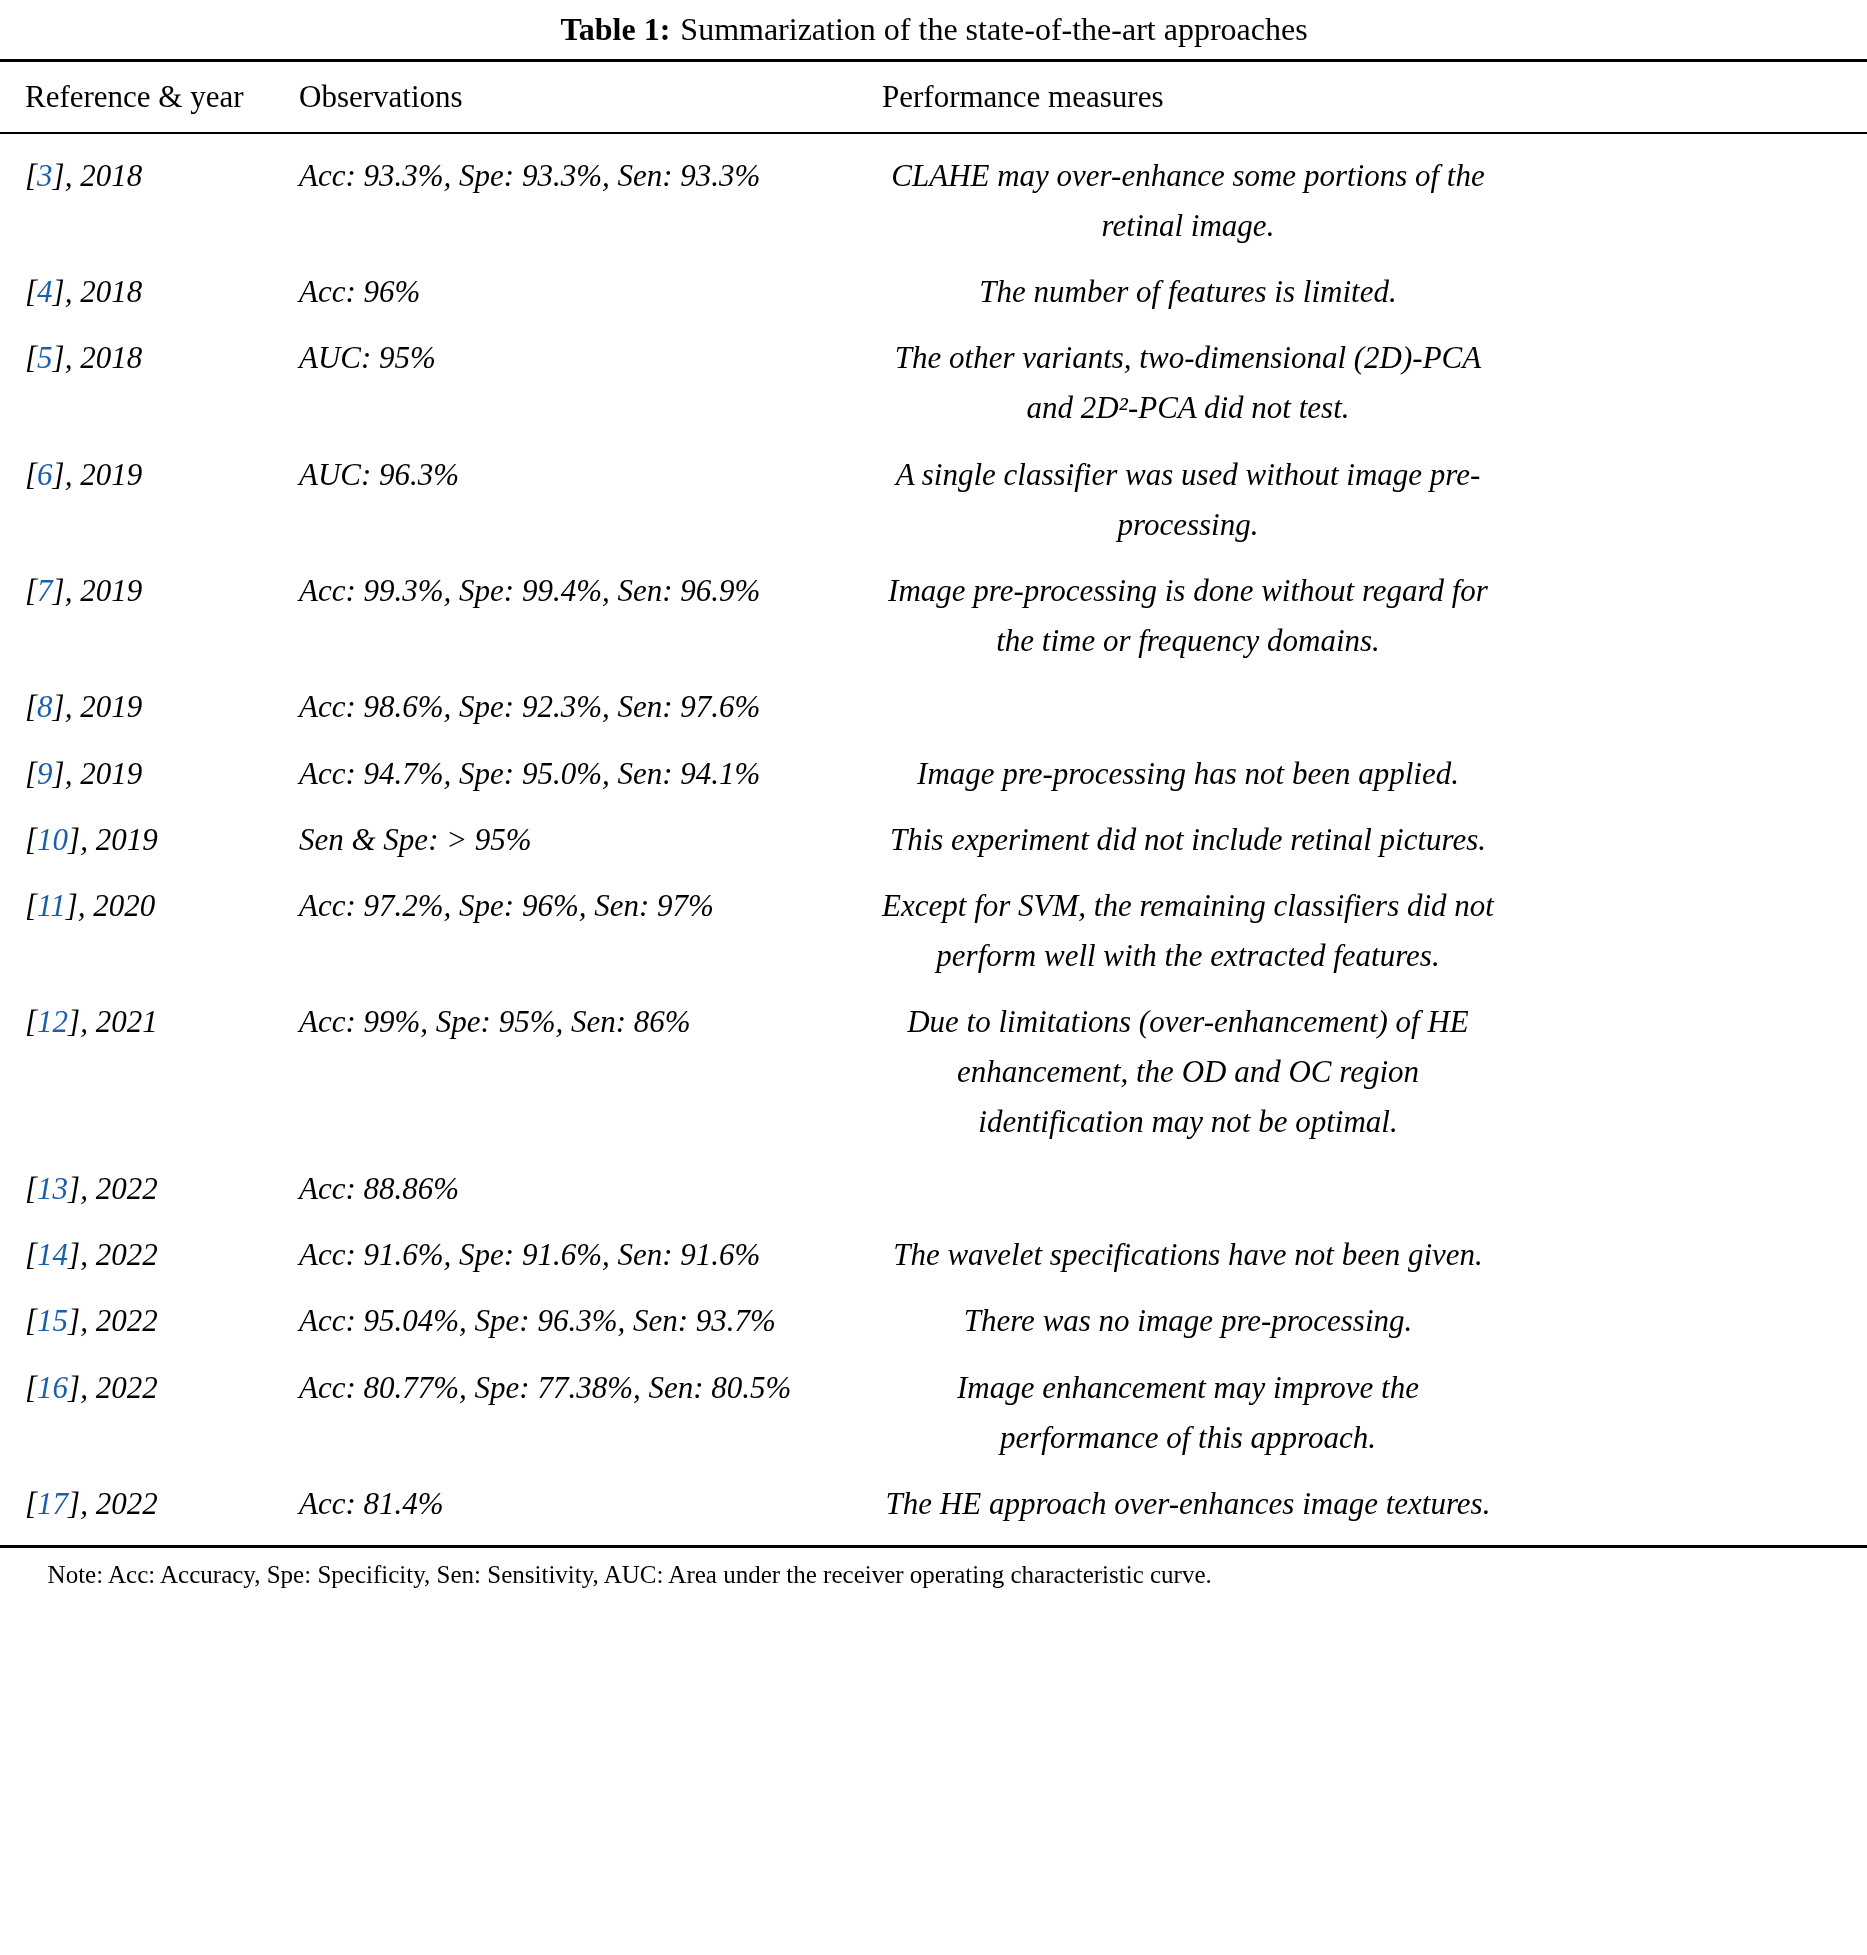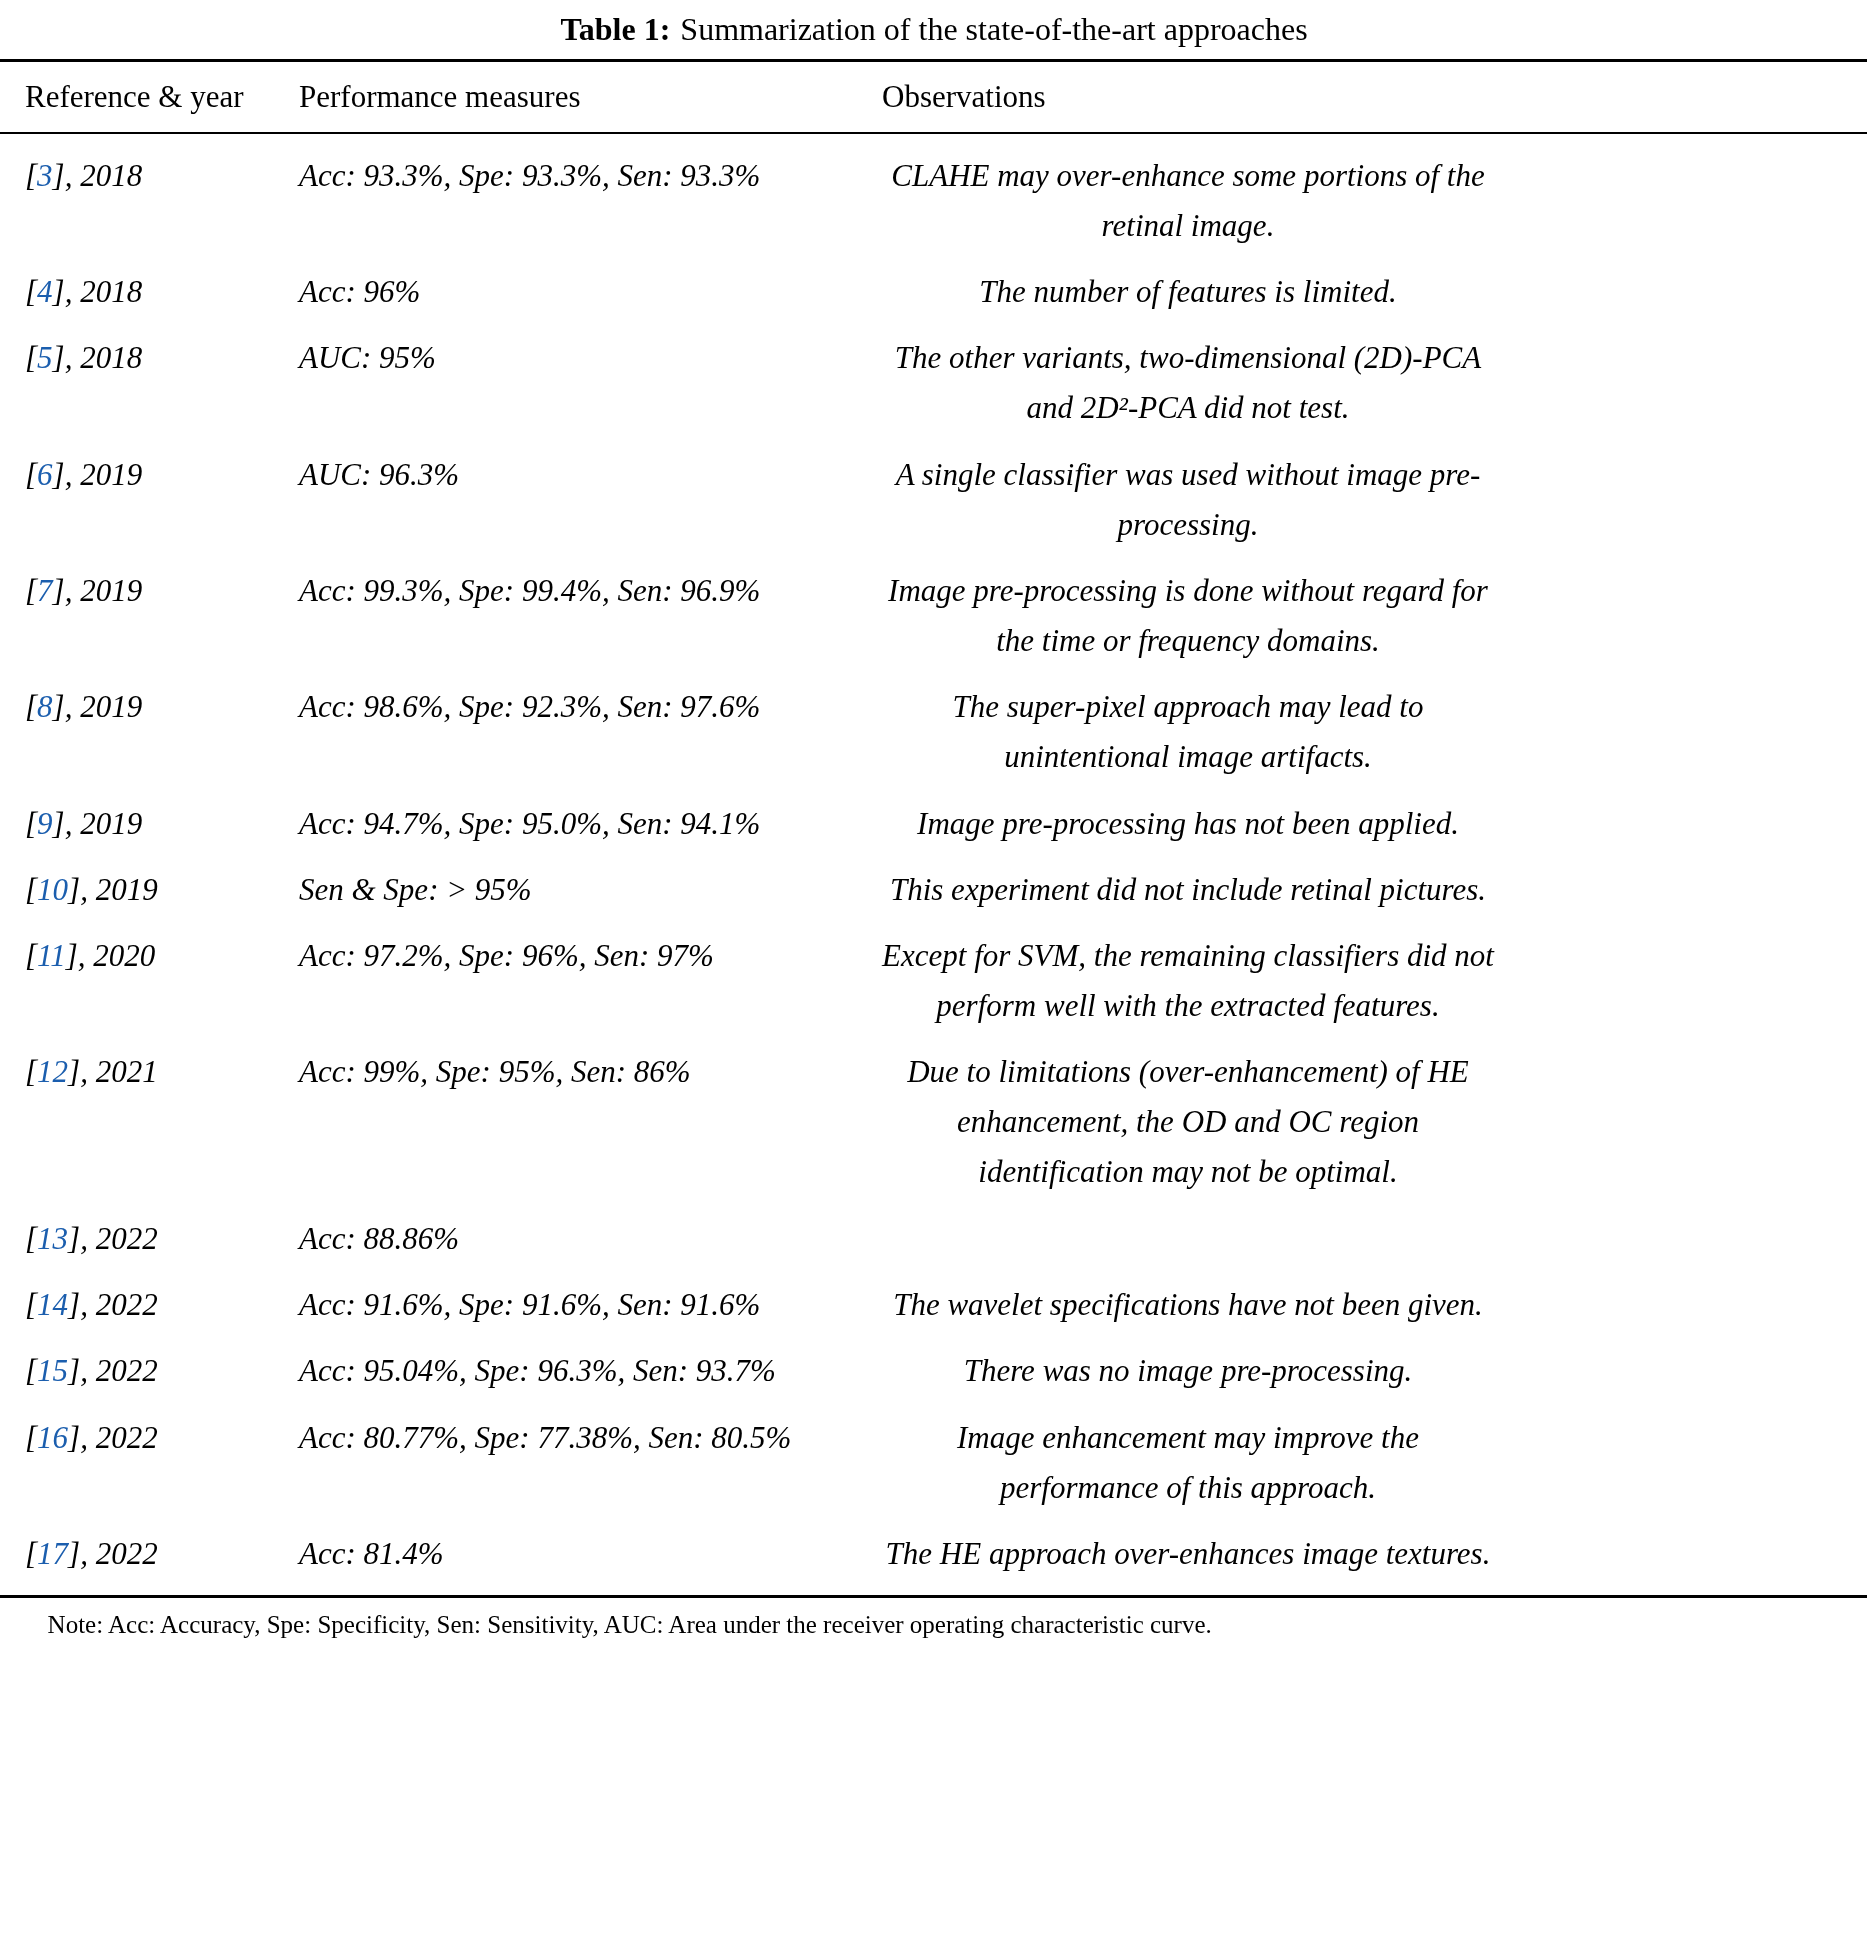--- a/index.html
+++ b/index.html
@@ -82,22 +82,22 @@
 <div class="page">
 
   <div class="caption">
     <span class="caption-label">Table 1:</span><span class="caption-text">Summarization of the state-of-the-art approaches</span>
   </div>
 
   <div class="rule rule-top"></div>
 
   <div class="grid-row header-row">
     <div class="cell">Reference &amp; year</div>
+    <div class="cell">Observations</div>
     <div class="cell">Performance measures</div>
-    <div class="cell">Observations</div>
   </div>
 
   <div class="rule rule-mid"></div>
 
   <div class="tbody" id="table-body">
       <div class="grid-row row">
         <div class="cell col-ref"><span class="cite"><span class="cite-bracket">[</span><span class="cite-num">3</span><span class="cite-bracket">]</span></span><span class="year">, 2018</span></div>
         <div class="cell col-meas">Acc: 93.3%, Spe: 93.3%, Sen: 93.3%</div>
         <div class="cell col-obs">
           <span class="obs-inner">CLAHE may over-enhance some portions of the retinal image.</span>
@@ -127,23 +127,20 @@
       <div class="grid-row row">
         <div class="cell col-ref"><span class="cite"><span class="cite-bracket">[</span><span class="cite-num">7</span><span class="cite-bracket">]</span></span><span class="year">, 2019</span></div>
         <div class="cell col-meas">Acc: 99.3%, Spe: 99.4%, Sen: 96.9%</div>
         <div class="cell col-obs">
           <span class="obs-inner">Image pre-processing is done without regard for the time or frequency domains.</span>
         </div>
       </div>
       <div class="grid-row row">
         <div class="cell col-ref"><span class="cite"><span class="cite-bracket">[</span><span class="cite-num">8</span><span class="cite-bracket">]</span></span><span class="year">, 2019</span></div>
         <div class="cell col-meas">Acc: 98.6%, Spe: 92.3%, Sen: 97.6%</div>
-        <div class="cell col-obs">
-          <span class="obs-inner">The super-pixel approach may lead to unintentional image artifacts.</span>
-        </div>
       </div>
       <div class="grid-row row">
         <div class="cell col-ref"><span class="cite"><span class="cite-bracket">[</span><span class="cite-num">9</span><span class="cite-bracket">]</span></span><span class="year">, 2019</span></div>
         <div class="cell col-meas">Acc: 94.7%, Spe: 95.0%, Sen: 94.1%</div>
         <div class="cell col-obs">
           <span class="obs-inner">Image pre-processing has not been applied.</span>
         </div>
       </div>
       <div class="grid-row row">
         <div class="cell col-ref"><span class="cite"><span class="cite-bracket">[</span><span class="cite-num">10</span><span class="cite-bracket">]</span></span><span class="year">, 2019</span></div>

